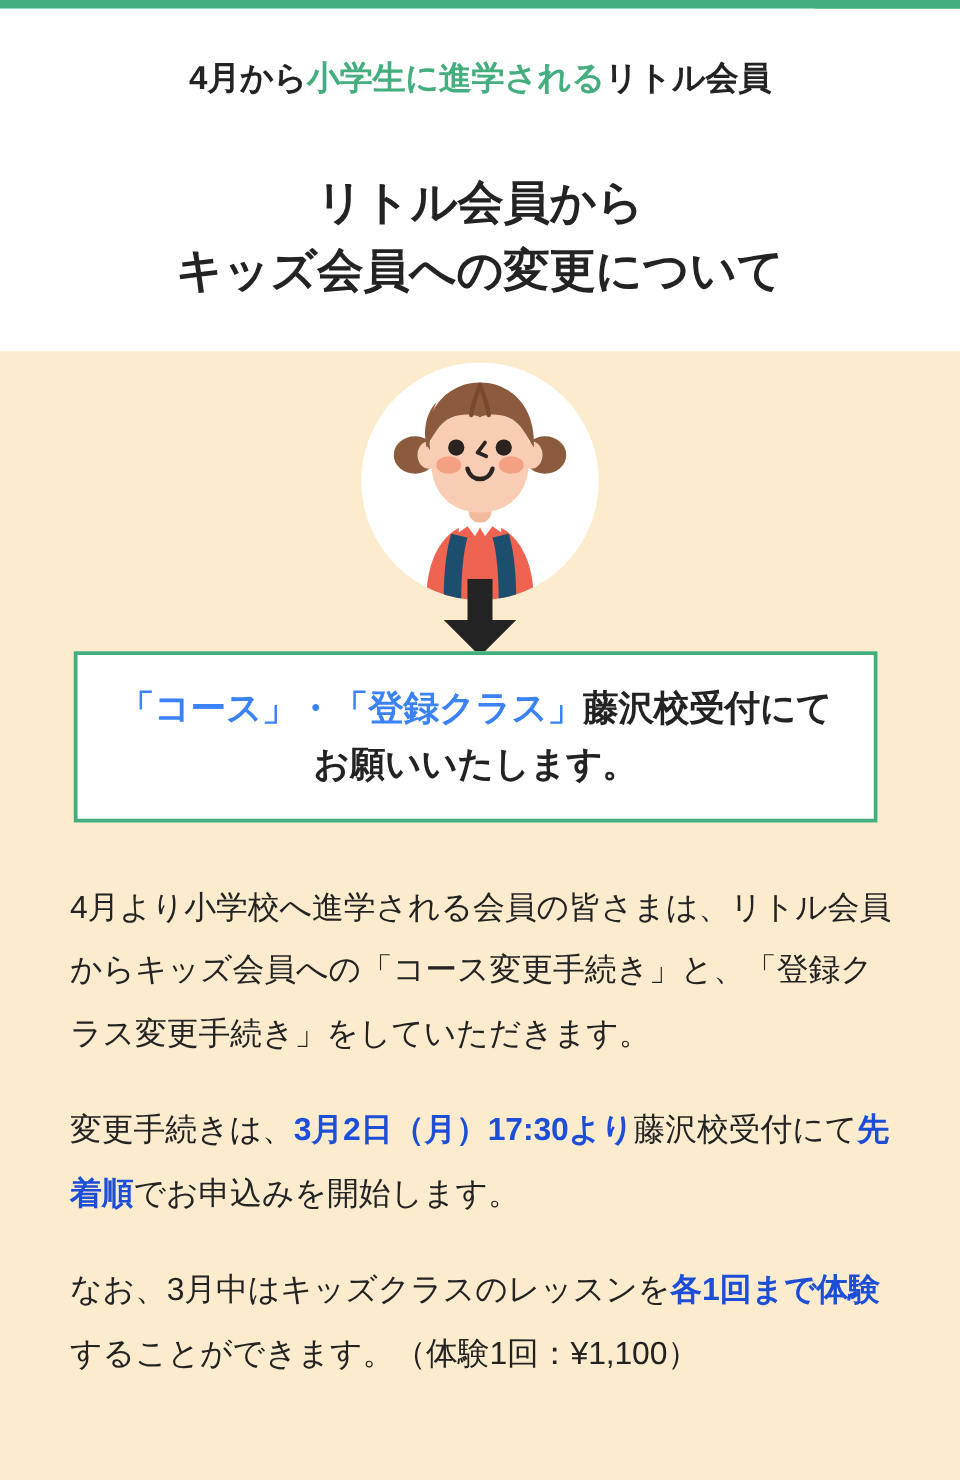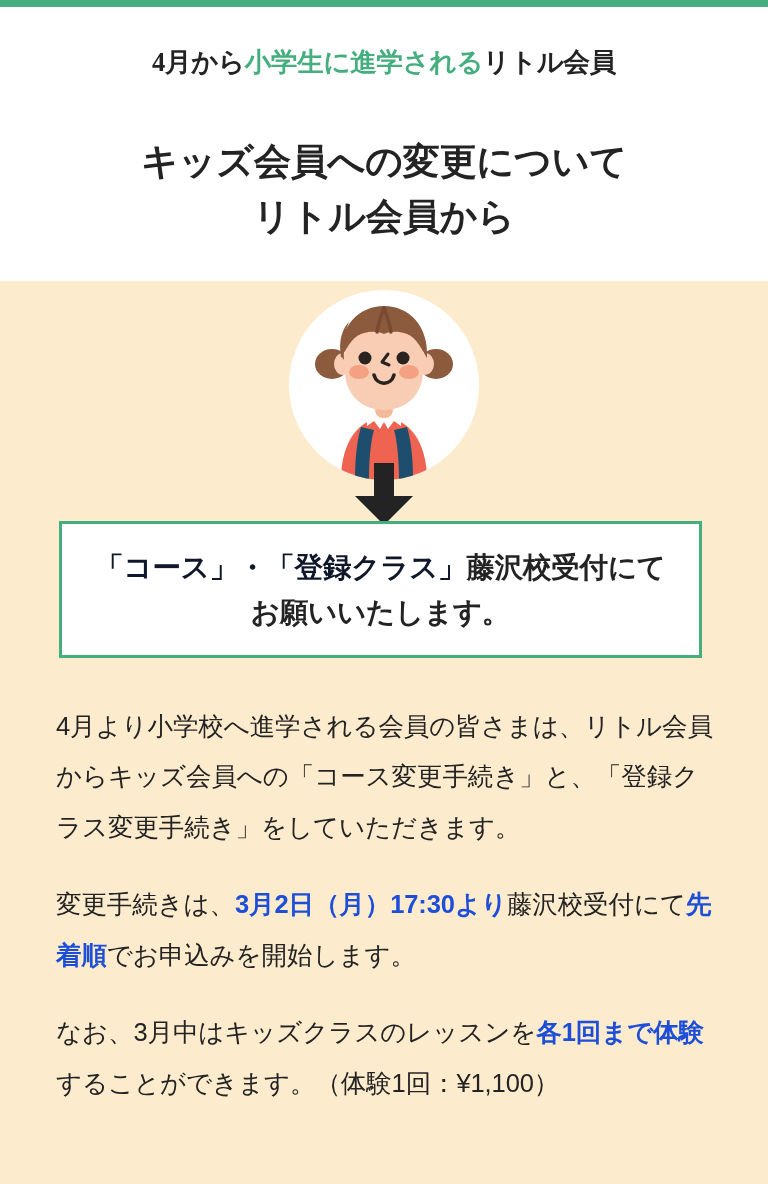--- a/index.html
+++ b/index.html
@@ -32,21 +32,20 @@
   }
 
   
   .header {
     position: absolute;
     top: 7px; left: 0;
     width: 652px;
     height: 274px;
     background: #ffffff;
     text-align: center;
-    font-family: Liberation Serif, serif;
   }
   .eyebrow {
     position: absolute;
     top: 39px; left: 0;
     width: 768px;
     font-size: 26.5px;
     font-weight: 700;
     letter-spacing: -0.3px;
     color: #232323;
     line-height: 1.25;
@@ -120,21 +119,21 @@
     justify-content: center;
   }
   .callout-line {
     font-size: 28.5px;
     font-weight: 700;
     color: #232323;
     line-height: 1.55;
     white-space: nowrap;
     letter-spacing: -0.2px;
   }
-  .callout-line .accent { color: #0f172a; }
+  .callout-line .accent { color: #3b82f6; }
 
   
   .paragraphs {
     position: absolute;
     top: 420px;
     left: 56px;
     width: 660px;
   }
   .para {
     font-size: 25.5px;
@@ -157,22 +156,22 @@
 
   <div class="top-bar"></div>
 
   <div class="header">
 
     <div class="eyebrow">
       <span>4月から</span><span class="accent">小学生に進学される</span><span>リトル会員</span>
     </div>
 
     <h1 class="headline">
+      <span class="line">リトル会員から</span>
       <span class="line">キッズ会員への変更について</span>
-      <span class="line">リトル会員から</span>
     </h1>
   </div>
 
   <div class="body-block">
 
     <div class="illus-wrap">
       <div class="illus-circle">
         <svg width="190" height="190" viewBox="0 0 190 190">
 
           <path d="M52 190 C52 152 70 128 95 128 C120 128 138 152 138 190 Z" fill="#ef6351"></path>

